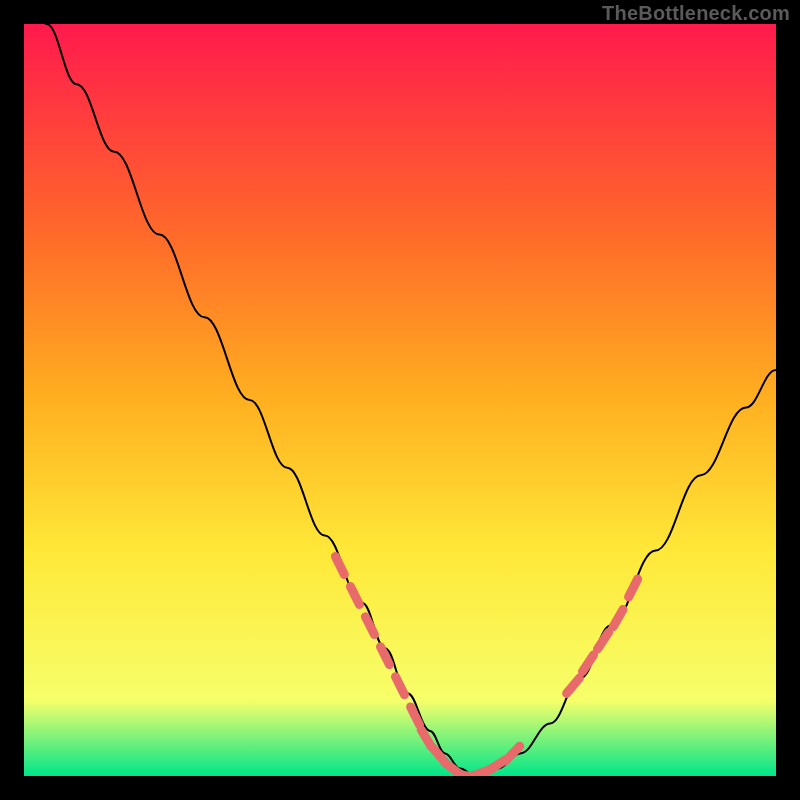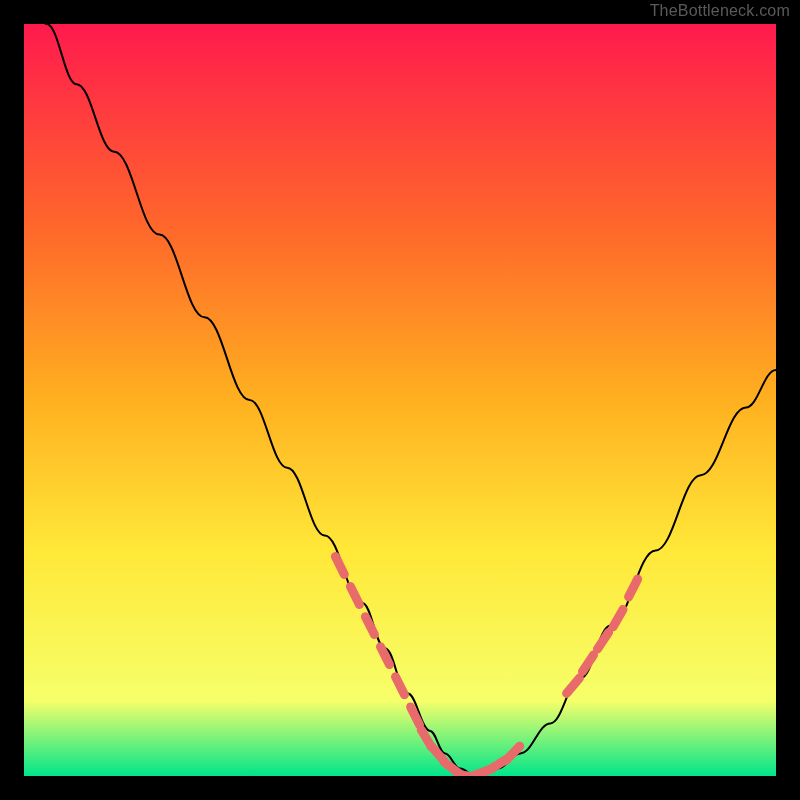--- a/index.html
+++ b/index.html
@@ -17,22 +17,22 @@
     top: 0;
     width: 800px;
     height: 800px;
     background: #000;
   }
   .attribution {
     position: absolute;
     top: 2px;
     right: 10px;
     color: #5a5a5a;
-    font-size: 16px;
-    font-weight: 400;
+    font-size: 20px;
+    font-weight: 700;
     letter-spacing: 0.2px;
     z-index: 10;
   }
   .plot-area {
     position: absolute;
     left: 24px;
     top: 24px;
     width: 752px;
     height: 752px;
   }

